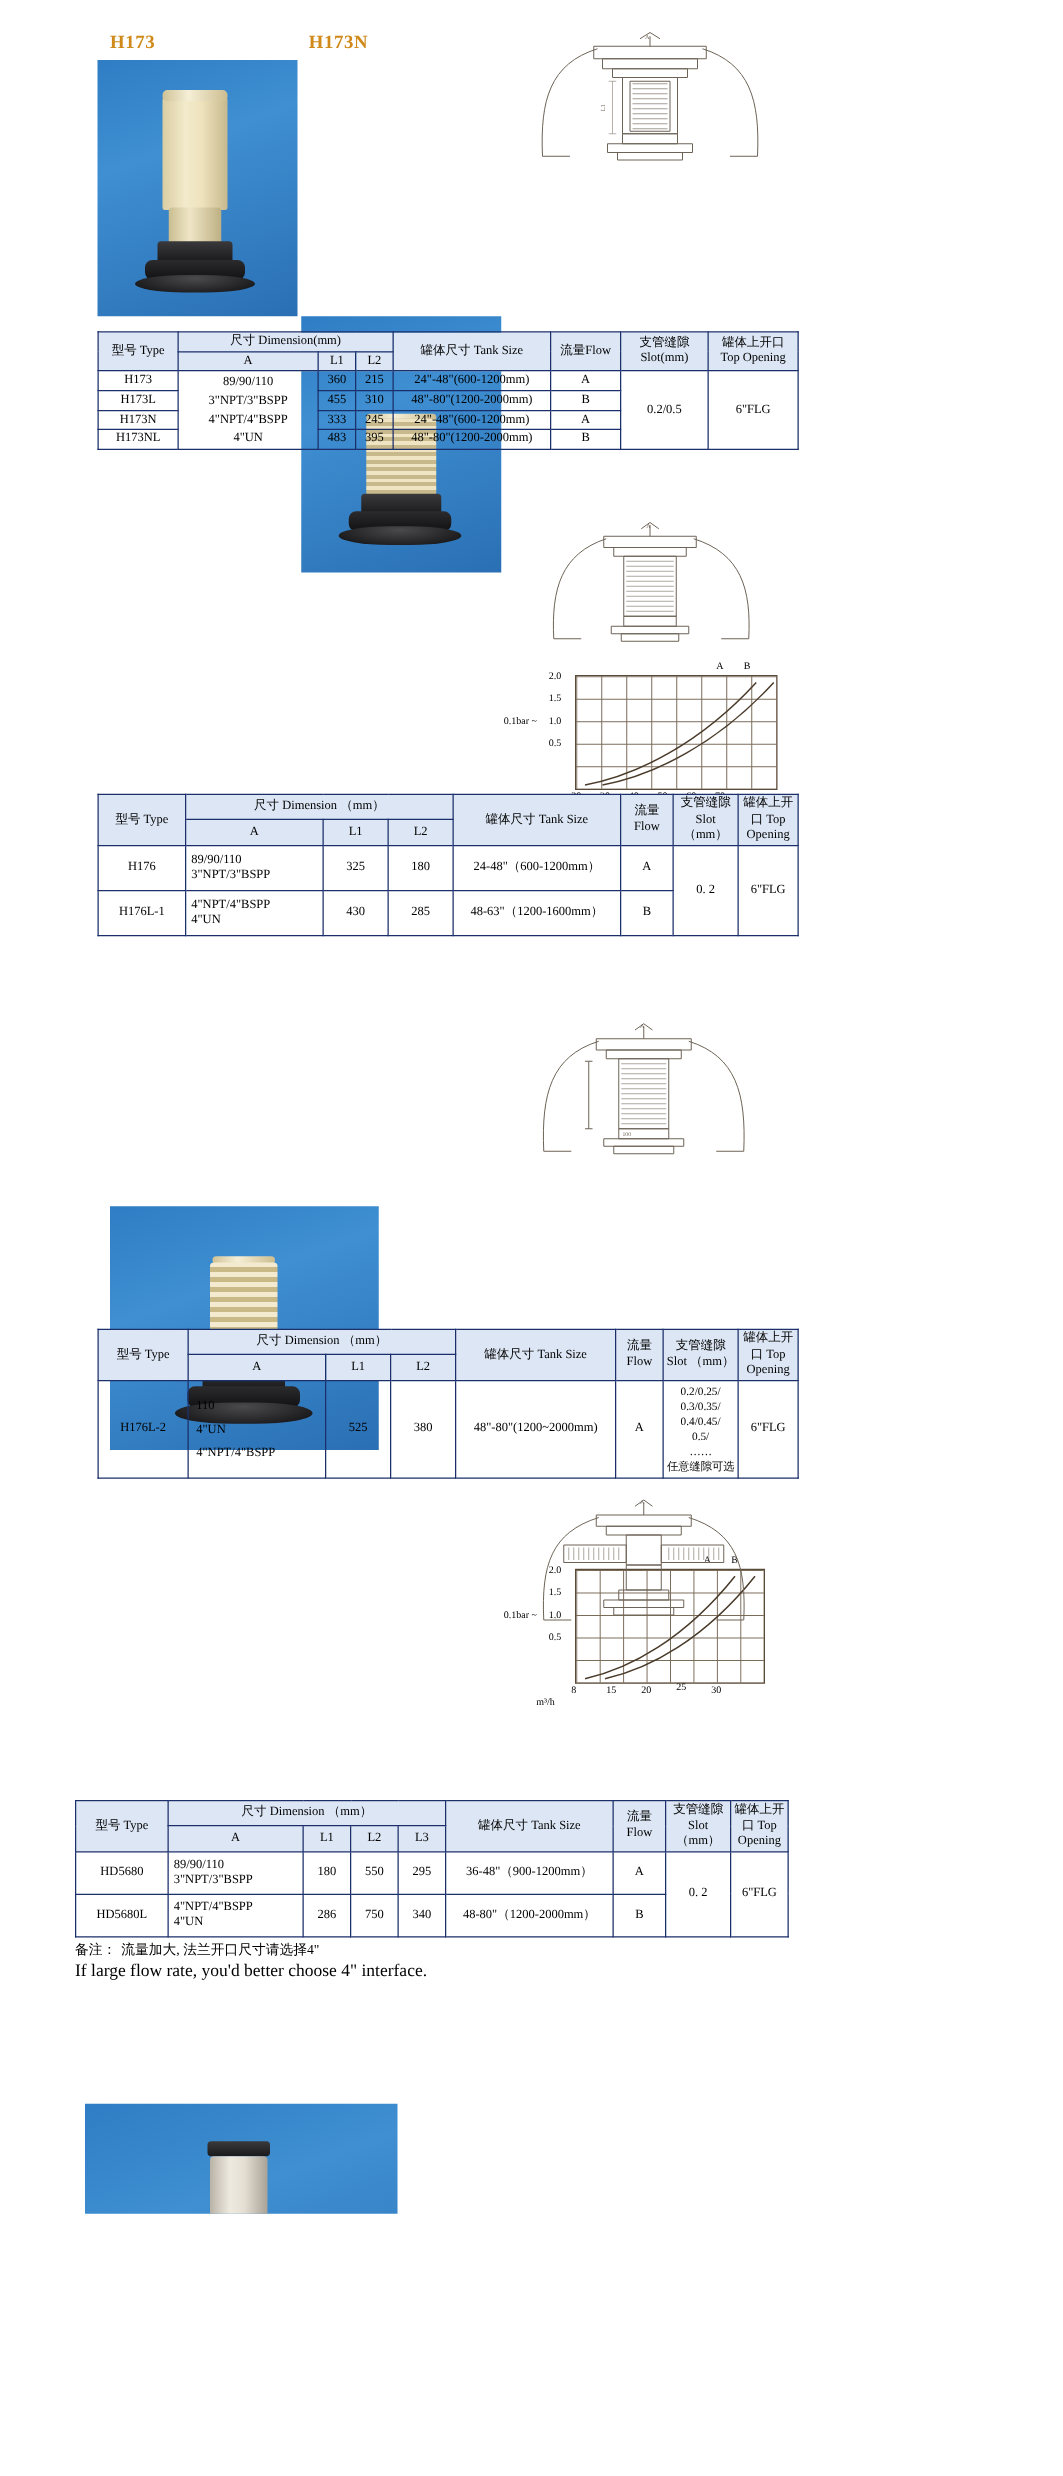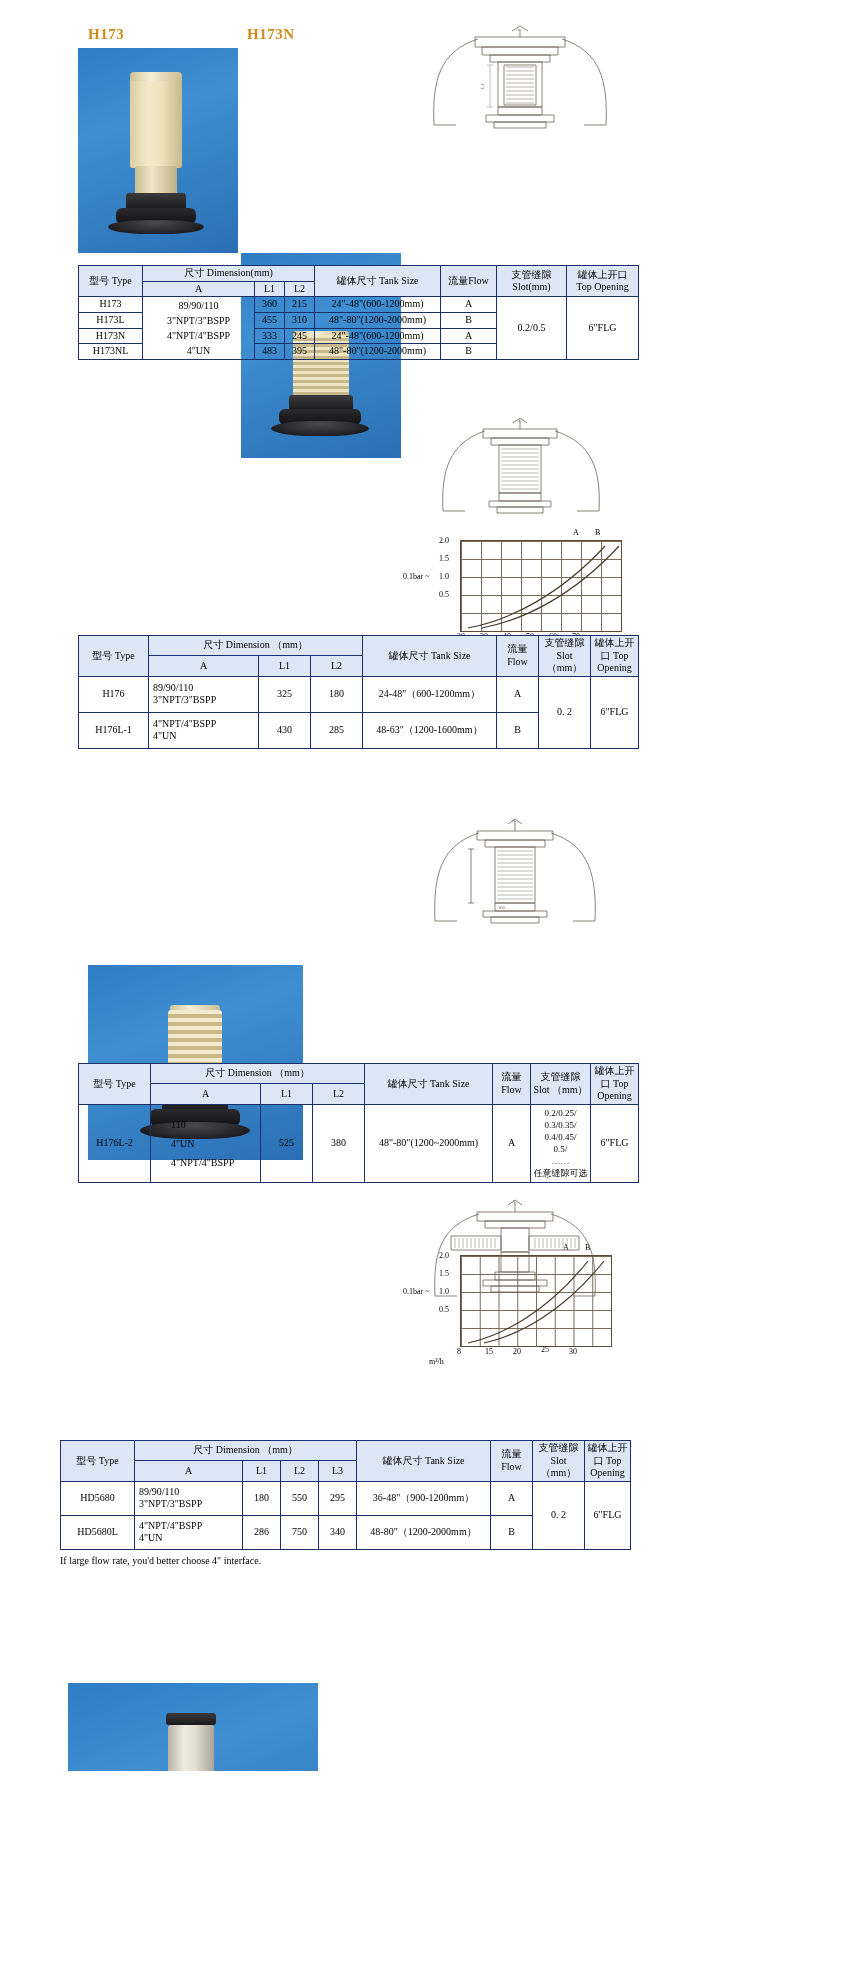--- a/index.html
+++ b/index.html
@@ -53,21 +53,21 @@
   .axis-lbl{position:absolute;font-size:8px;font-family:"Liberation Serif",serif;color:#000;white-space:nowrap;}
   .tick{position:absolute;font-size:8px;color:#000;font-family:"Liberation Serif",serif;}
   .curve-lbl{position:absolute;font-size:8px;color:#000;}
 
   
   .draw{position:absolute;}
   .draw svg{display:block;}
 
   
   .note{font-size:11px;font-family:"Liberation Serif",serif;}
-  .note-en{font-size:10px;font-family:"Liberation Serif",serif;}
+  .note-en{font-size:14px;font-family:"Liberation Serif",serif;}
 
   
   .cap{position:absolute;border-radius:3px;}
 </style>
 </head>
 <body>
 
 <div class="page">
 
   <div class="abs label-h" style="left:88px;top:26px;">H173</div>
@@ -365,21 +365,21 @@
         <th rowspan="2" style="white-space:pre-line">支管缝隙 Slot （mm）</th>
         <th rowspan="2" style="white-space:pre-line">罐体上开口 Top Opening</th>
       </tr>
       <tr>
         <th>A</th>
         <th>L1</th>
         <th>L2</th>
       </tr>
       <tr style="height:78px">
         <td>H176L-2</td>
-        <td style="white-space:pre-line;text-align:left;padding-left:20px;line-height:1.9">110
+        <td style="white-space:pre-line;text-align:left;padding-left:6px;line-height:1.9">110
 4"UN
 4"NPT/4"BSPP</td>
         <td>525</td>
         <td>380</td>
         <td>48"-80"(1200~2000mm)</td>
         <td>A</td>
         <td style="white-space:pre-line;line-height:1.35;font-size:9px">0.2/0.25/
 0.3/0.35/
 0.4/0.45/
 0.5/
@@ -466,16 +466,20 @@
         <td>750</td>
         <td>340</td>
         <td>48-80"（1200-2000mm）</td>
         <td>B</td>
       </tr>
     </tbody>
       </table>
   </div>
 
   <div class="abs" style="left:60px;top:1552px;width:600px;">
+    <div style="display:flex;align-items:baseline;gap:4px;">
+      <span class="note">备注：</span>
+      <span class="note">流量加大, 法兰开口尺寸请选择4"</span>
+    </div>
     <div class="note-en" style="margin-top:3px;">If large flow rate, you'd better choose 4" interface.</div>
   </div>
 
 </div>
 
 </body></html>

